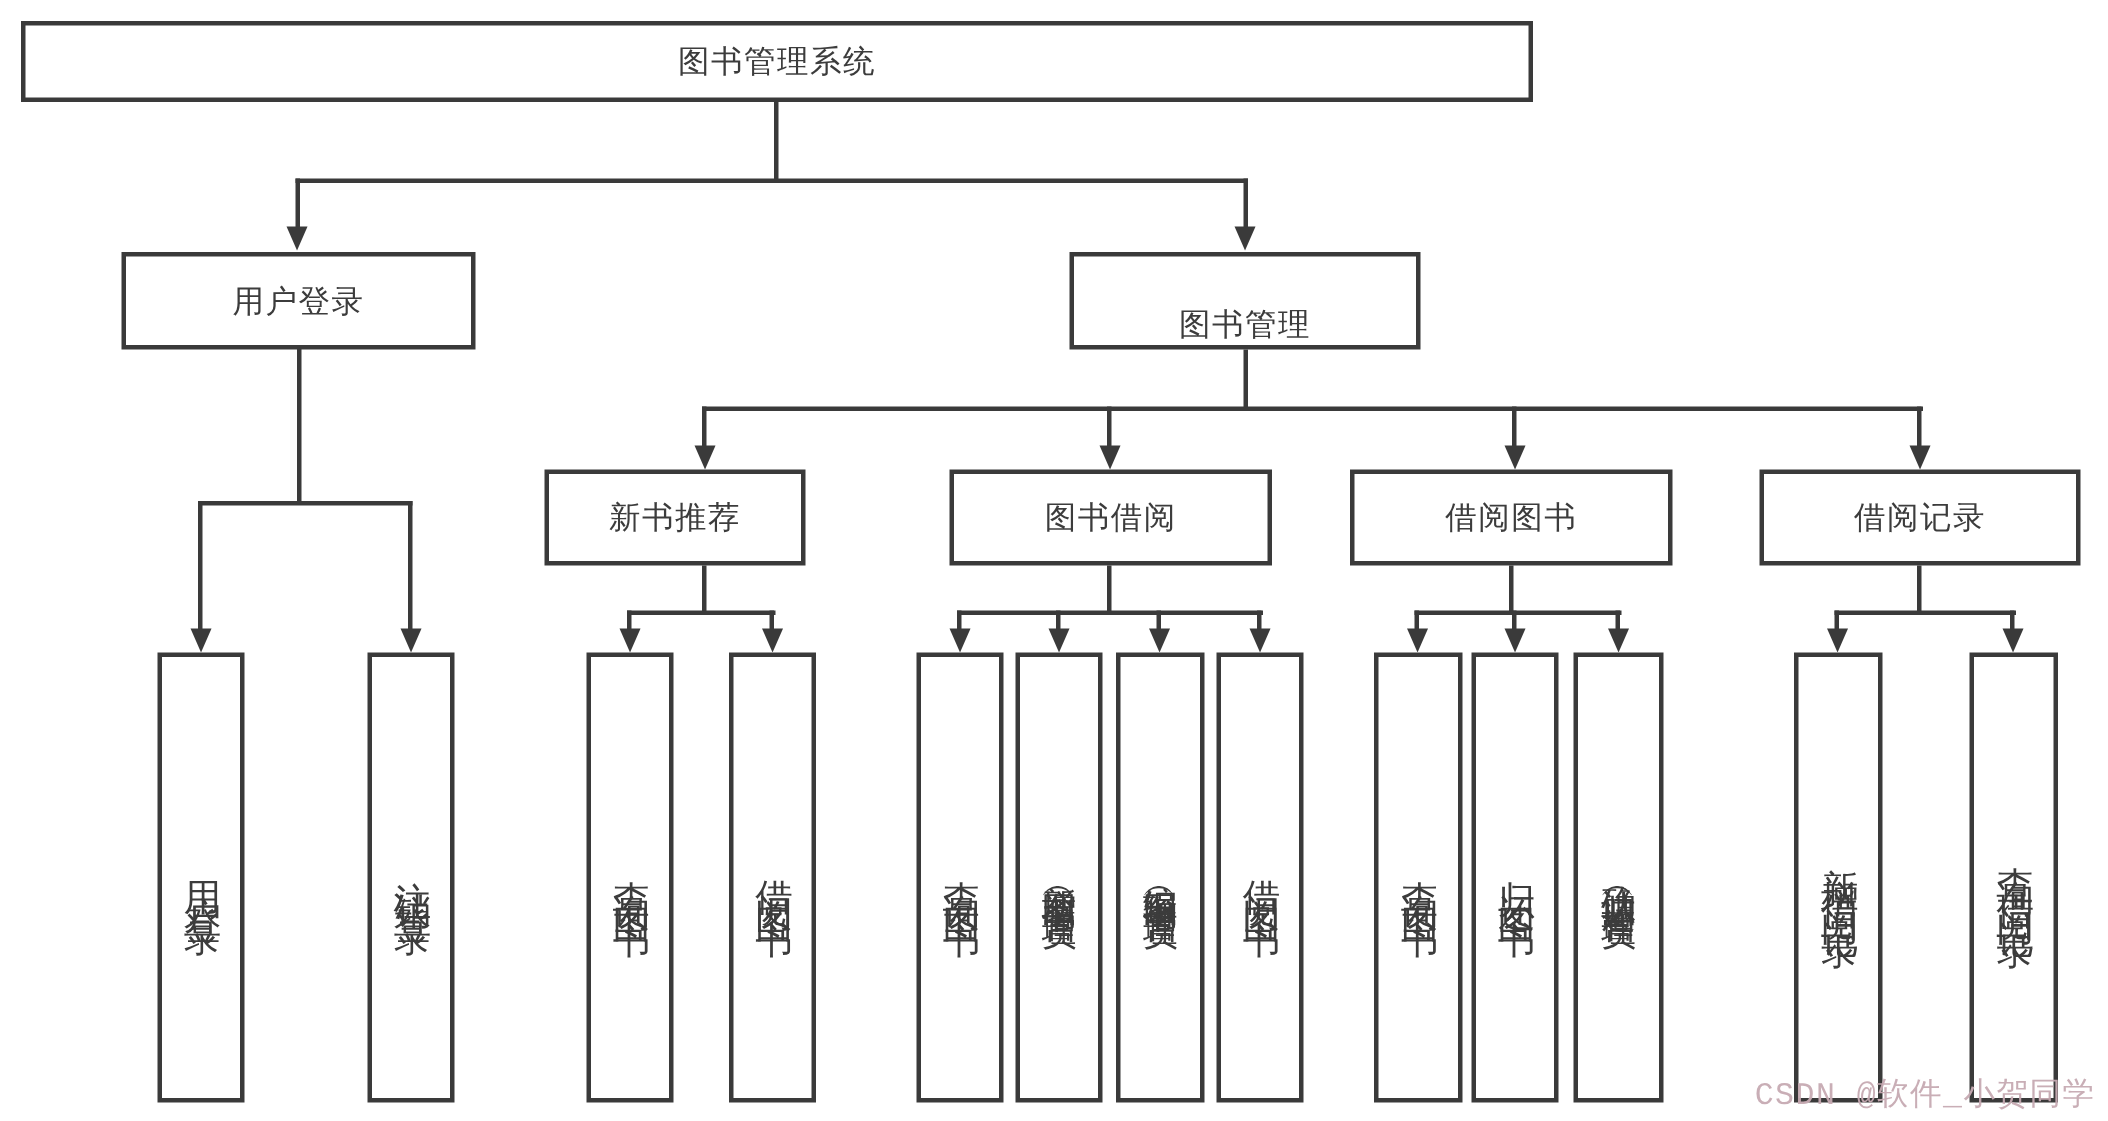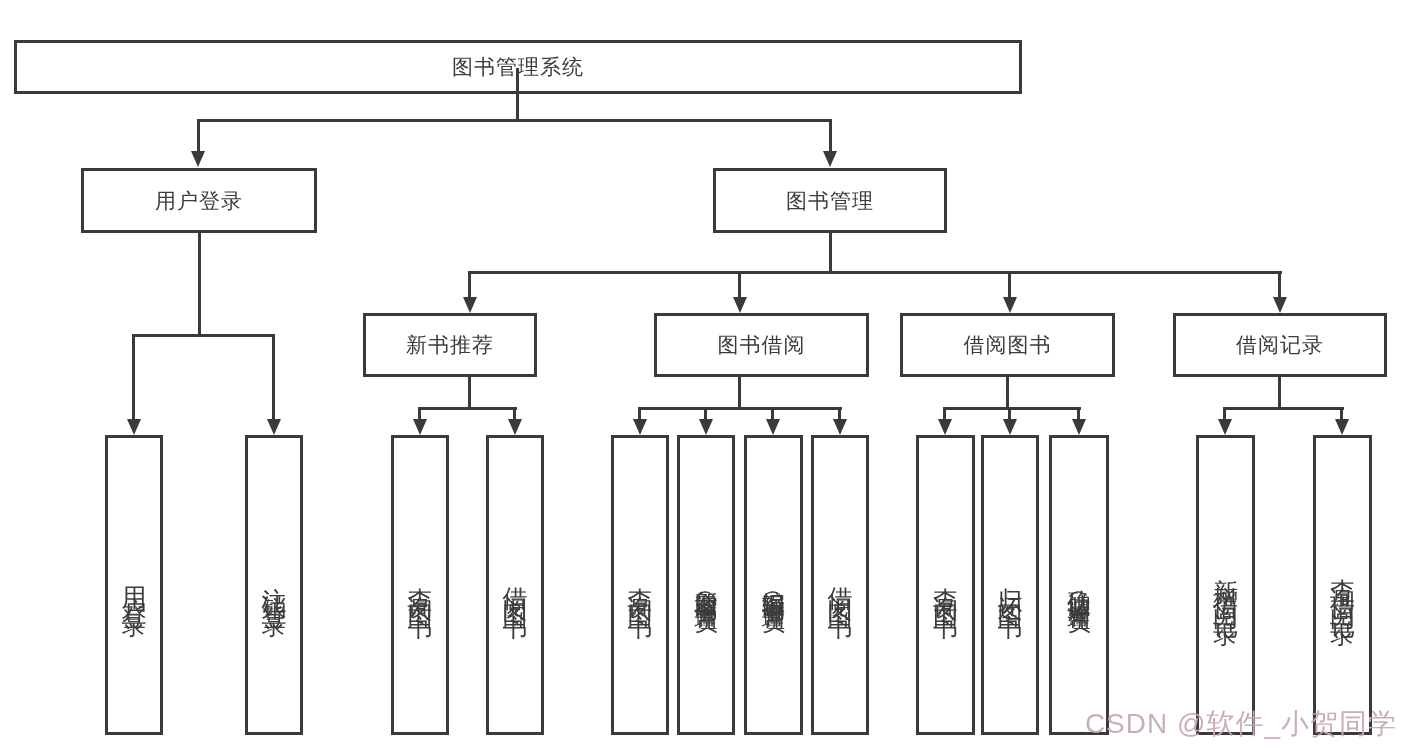--- a/index.html
+++ b/index.html
@@ -35,47 +35,48 @@
   .vline{position:absolute;width:3px;background:#3a3a3a;}
   .ah{
     position:absolute;width:0;height:0;
     border-left:7px solid transparent;
     border-right:7px solid transparent;
     border-top:16px solid #3a3a3a;
   }
   .watermark{
     position:absolute;
     right:8px;bottom:4px;
-    font-size:28px;
+    font-size:21px;
     color:rgba(198,170,178,0.95);
     letter-spacing:1px;
     z-index:5;
     pointer-events:none;
+    font-family:Liberation Mono, monospace;
   }
 </style>
 </head>
 <body>
 
 <div id="canvas">
 
-  <div class="box hbox" style="left:14px;top:14px;width:1008px;height:54px;margin-top:26px;">
+  <div class="box hbox" style="left:14px;top:14px;width:1008px;height:54px;">
     <span>图书管理系统</span>
   </div>
 
   <div class="vline" style="left:516px;top:68px;height:53px;"></div>
   <div class="hline" style="left:197px;top:119px;width:635px;"></div>
   <div class="vline" style="left:197px;top:119px;height:33px;"></div>
   <div class="ah" style="left:191px;top:151px;"></div>
   <div class="vline" style="left:829px;top:119px;height:33px;"></div>
   <div class="ah" style="left:823px;top:151px;"></div>
 
   <div class="box hbox" style="left:81px;top:168px;width:236px;height:65px;">
     <span>用户登录</span>
   </div>
-  <div class="box hbox" style="left:713px;top:168px;width:234px;height:65px;">
+  <div class="box hbox" style="left:713px;top:168px;width:234px;height:65px;align-items:flex-end;">
     <span>图书管理</span>
   </div>
 
   <div class="vline" style="left:198px;top:232px;height:104px;"></div>
   <div class="hline" style="left:132px;top:334px;width:143px;"></div>
   <div class="vline" style="left:132px;top:334px;height:86px;"></div>
   <div class="ah" style="left:127px;top:419px;"></div>
   <div class="vline" style="left:272px;top:334px;height:86px;"></div>
   <div class="ah" style="left:267px;top:419px;"></div>
 
@@ -86,21 +87,21 @@
   <div class="vline" style="left:738px;top:271px;height:28px;"></div>
   <div class="ah" style="left:733px;top:297px;"></div>
   <div class="vline" style="left:1008px;top:271px;height:28px;"></div>
   <div class="ah" style="left:1003px;top:297px;"></div>
   <div class="vline" style="left:1278px;top:271px;height:28px;"></div>
   <div class="ah" style="left:1273px;top:297px;"></div>
 
   <div class="box hbox" style="left:363px;top:313px;width:174px;height:64px;">
     <span>新书推荐</span>
   </div>
-  <div class="box hbox" style="left:633px;top:313px;width:215px;height:64px;margin-left:21px;">
+  <div class="box hbox" style="left:633px;top:313px;width:215px;height:64px;">
     <span>图书借阅</span>
   </div>
   <div class="box hbox" style="left:900px;top:313px;width:215px;height:64px;">
     <span>借阅图书</span>
   </div>
   <div class="box hbox" style="left:1173px;top:313px;width:214px;height:64px;">
     <span>借阅记录</span>
   </div>
 
   <div class="vline" style="left:468px;top:377px;height:32px;"></div>

